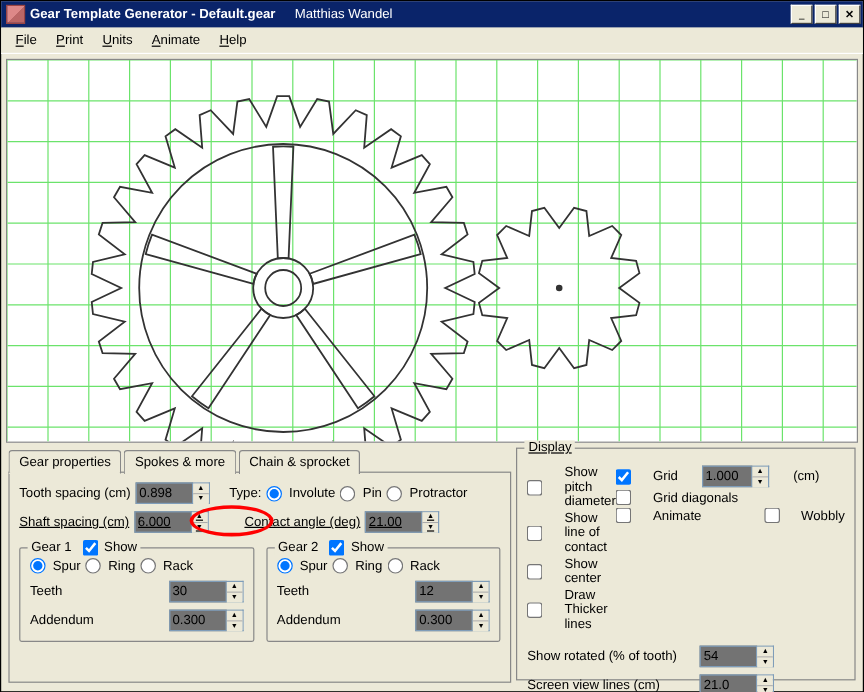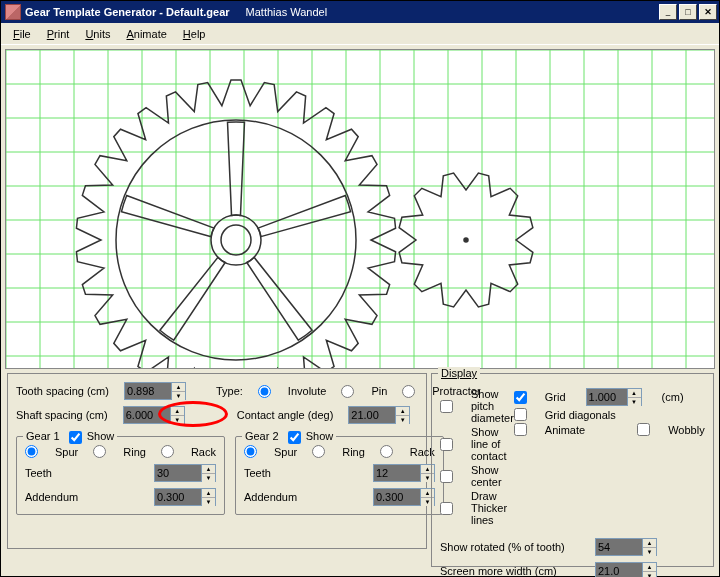--- a/index.html
+++ b/index.html
@@ -107,21 +107,21 @@
     position:relative;
     margin-top:6px;
   }
   .groupbox > .legend {
     position:absolute;
     top:-7px; left:6px;
     background:#ece9d8;
     padding:0 3px;
     font-size:11px;
   }
-  .row { display:flex; align-items:center; gap:15px; }
+  .row { display:flex; align-items:center; gap:4px; }
   .label { font-size:11px; white-space:nowrap;}
   input.num {
     width:48px;
     height:18px;
     border:1px solid #7f9db9;
     font-size:11px;
     padding-left:2px;
     background:#737373;
   }
   .spinner {
@@ -243,20 +243,25 @@
         <g id="smallteeth">
             <path d="M50,0 L66.86133371434892,12.392015733466026 L64.09962139426813,22.698866427896427 L43.30127018922194,24.999999999999996L43.30127018922194,24.999999999999996 L51.7076056608021,44.16246728645249 L44.1624672864525,51.707605660802095 L25.000000000000007,43.30127018922193L25.000000000000007,43.30127018922193 L22.698866427896423,64.09962139426813 L12.39201573346604,66.8613337143489 L3.061616997868383e-15,50L3.061616997868383e-15,50 L-12.392015733466032,66.86133371434892 L-22.698866427896412,64.09962139426813 L-24.99999999999999,43.30127018922194L-24.99999999999999,43.30127018922194 L-44.16246728645248,51.70760566080211 L-51.7076056608021,44.1624672864525 L-43.30127018922194,24.999999999999996L-43.30127018922194,24.999999999999996 L-64.09962139426813,22.69886642789644 L-66.86133371434892,12.392015733466014 L-50,6.123233995736766e-15L-50,6.123233995736766e-15 L-66.86133371434892,-12.392015733466028 L-64.09962139426813,-22.698866427896427 L-43.30127018922193,-25.000000000000007L-43.30127018922193,-25.000000000000007 L-51.70760566080213,-44.16246728645246 L-44.162467286452475,-51.707605660802116 L-25.00000000000002,-43.30127018922192L-25.00000000000002,-43.30127018922192 L-22.698866427896444,-64.09962139426813 L-12.39201573346605,-66.8613337143489 L-9.184850993605149e-15,-50L-9.184850993605149e-15,-50 L12.392015733466025,-66.86133371434892 L22.698866427896423,-64.09962139426813 L25.000000000000007,-43.30127018922193L25.000000000000007,-43.30127018922193 L44.162467286452454,-51.70760566080213 L51.70760566080211,-44.162467286452475 L43.30127018922192,-25.00000000000002L43.30127018922192,-25.00000000000002 L64.09962139426813,-22.698866427896448 L66.8613337143489,-12.392015733466053 L50,-1.2246467991473532e-14Z"></path>
           </g>
       </g>
     </svg>
     
   </div>
 
   <div class="bottom-area">
     <div class="tabs-col">
+      <div class="tab-row">
+        <div class="tab active">Gear properties</div>
+        <div class="tab">Spokes &amp; more</div>
+        <div class="tab">Chain &amp; sprocket</div>
+      </div>
       <div class="tab-panel">
         <div class="row">
           <span class="label">Tooth spacing (cm)</span>
           <div class="field">
               <input class="num" value="0.898" style="">
               <div class="spinner">
                 <div>▲</div>
                 <div>▼</div>
               </div>
             </div>
@@ -268,21 +273,21 @@
             </label>
           <label class="row">
               <input type="radio" style="">
               <span>Pin</span>
             </label>
           <label class="row">
               <input type="radio" style="">
               <span>Protractor</span>
             </label>
         </div>
-        <div class="row" style="position:relative;">
+        <div class="row" style="position:relative;text-decoration:underline;">
           <span class="label">Shaft spacing (cm)</span>
           <div class="field">
               <input class="num" value="6.000" style="">
               <div class="spinner">
                 <div>▲</div>
                 <div>▼</div>
               </div>
             </div>
           <div class="oval" style="left:142px;top:-5px;width:70px;height:26px;"></div>
           <span style="width:22px"></span>
@@ -434,21 +439,21 @@
             <span class="label" style="width:140px">Show rotated (% of tooth)</span>
             <div class="field">
                 <input class="num" value="54" style="">
                 <div class="spinner">
                   <div>▲</div>
                   <div>▼</div>
                 </div>
               </div>
           </div>
           <div class="row" style="margin-top:6px;">
-            <span class="label" style="width:140px">Screen more width (cm)</span>
+            <span class="label" style="width:140px">Screen view lines (cm)</span>
             <div class="field">
                 <input class="num" value="21.0" style="">
                 <div class="spinner">
                   <div>▲</div>
                   <div>▼</div>
                 </div>
               </div>
           </div>
         </div>
       </div>

